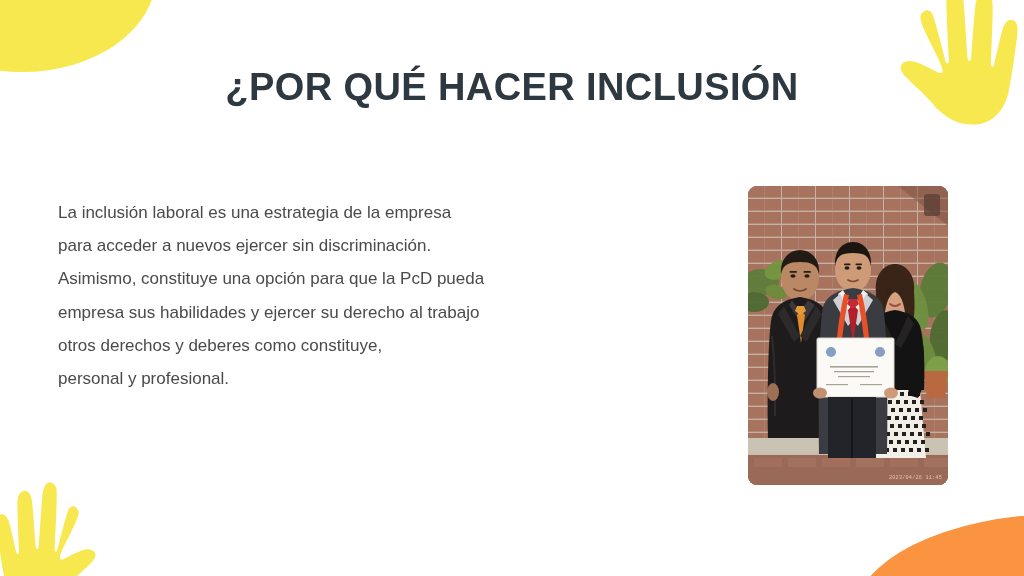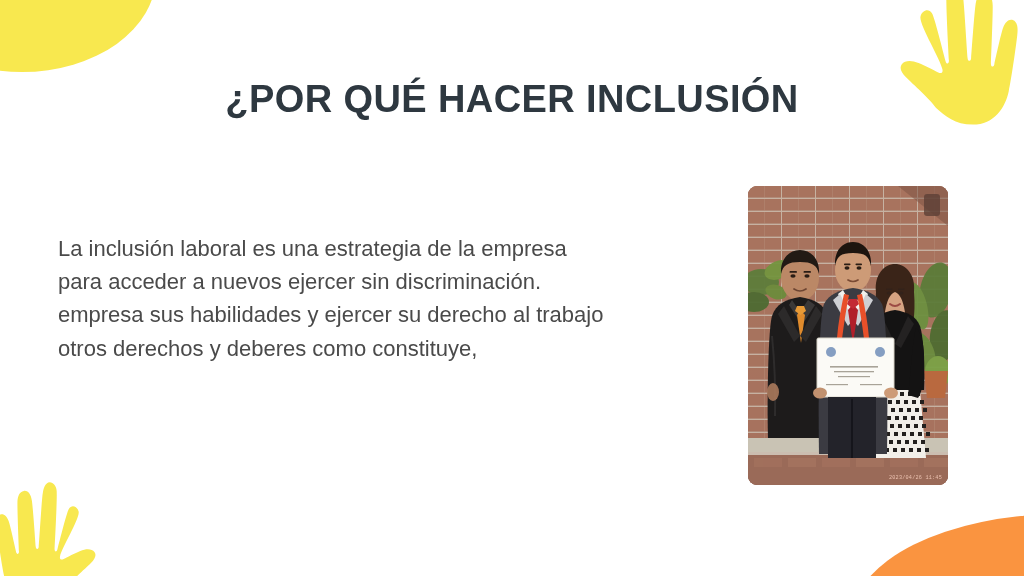--- a/index.html
+++ b/index.html
@@ -53,42 +53,41 @@
     width: 100px;
     height: 126px;
     transform: scaleX(-1);
   }
   .hand svg { display: block; width: 100%; height: 100%; }
 
   
   .title {
     position: absolute;
     left: 150px;
-    top: 48px;
+    top: 36px;
     width: 724px;
     text-align: center;
     color: #2E3840;
     font-size: 38px;
     font-weight: bold;
     line-height: 1.38;
     letter-spacing: 0.4px;
   }
   .title-line { display: block; }
 
   
   .body-copy {
     position: absolute;
     left: 58px;
     top: 196px;
     width: 672px;
     color: #4A4A4A;
-    font-size: 22px;
+    font-size: 17px;
     line-height: 33.2px;
     font-weight: 400;
-    margin-top: 36px;
   }
   .body-line { display: block; white-space: pre; }
 
   
   .photo {
     position: absolute;
     left: 748px;
     top: 186px;
     width: 200px;
     height: 299px;
@@ -123,22 +122,24 @@
     </svg>
   </div>
 
   <h1 class="title">
     <span class="title-line">¿POR QUÉ HACER INCLUSIÓN</span>
   </h1>
 
   <div class="body-copy">
     <span class="body-line">La inclusión laboral es una estrategia de la empresa</span>
     <span class="body-line">para acceder a nuevos ejercer sin discriminación.</span>
+    <span class="body-line">Asimismo, constituye una opción para que la PcD pueda</span>
     <span class="body-line">empresa sus habilidades y ejercer su derecho al trabajo</span>
     <span class="body-line">otros derechos y deberes como constituye,</span>
+    <span class="body-line">personal y profesional.</span>
   </div>
 
   <div class="photo">
     <svg viewBox="0 0 200 299" xmlns="http://www.w3.org/2000/svg" preserveAspectRatio="xMidYMid slice" aria-hidden="true">
       <defs>
         <linearGradient id="brickgrad" x1="0" y1="0" x2="0" y2="1">
           <stop offset="0%" stop-color="#a4705c"></stop>
           <stop offset="55%" stop-color="#9c6a57"></stop>
           <stop offset="100%" stop-color="#8d6152"></stop>
         </linearGradient>

